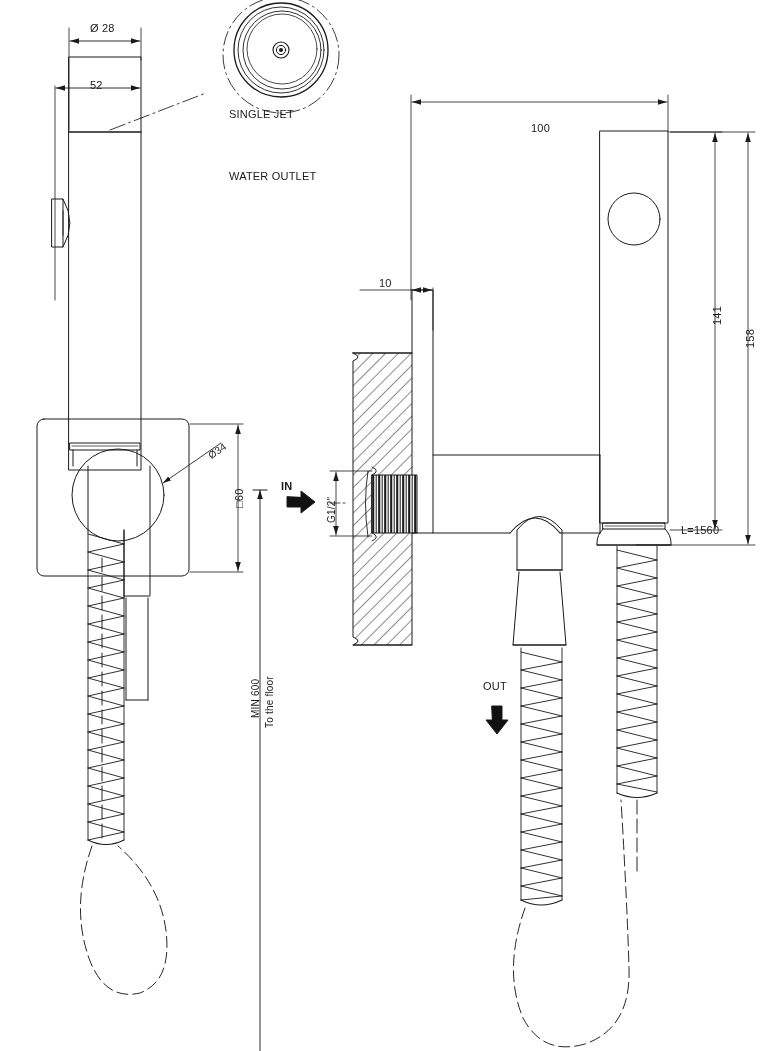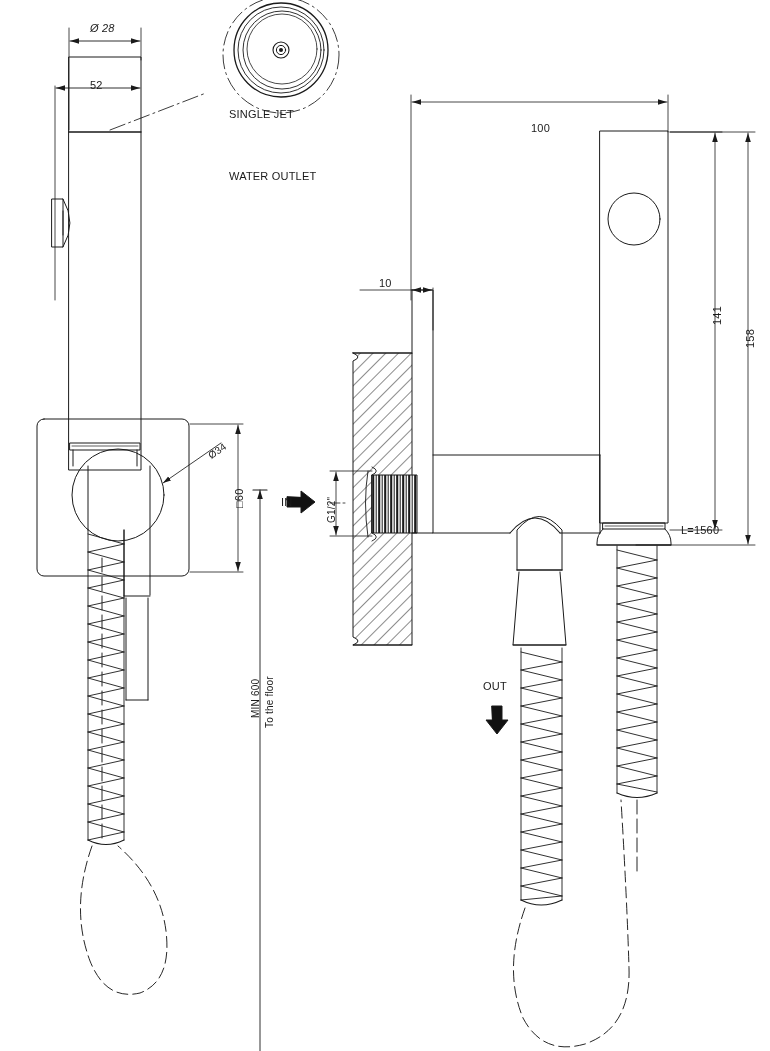--- a/index.html
+++ b/index.html
@@ -257,21 +257,21 @@
       <use href="#arrowDownGlyph"></use>
     </g>
 
     <g stroke-width="0.9">
       <line x1="260" y1="490" x2="260" y2="1051" marker-start="url(#arrB)"></line>
       <line x1="253" y1="490" x2="267" y2="490" stroke-width="1.2"></line>
     </g>
   </g>
 </svg>
 
-<div class="lbl" style="left:90px;top:22px;font-style:italic;">Ø 28</div>
+<div class="lbl" style="left:90px;top:22px;">Ø 28</div>
 
 <div class="lbl" style="left:90px;top:79px;">52</div>
 
 <div class="lbl sm vert" style="left:206px;top:452px;transform:rotate(-35deg);">Ø34</div>
 
 <div class="lbl vert" style="left:233px;top:508px;transform:rotate(-90deg);">□60</div>
 
 <div class="lbl" style="left:229px;top:108px;">SINGLE JET</div>
 <div class="lbl" style="left:229px;top:122px;margin-top:48px;">WATER OUTLET</div>
 
@@ -280,18 +280,18 @@
 <div class="lbl" style="left:379px;top:277px;">10</div>
 
 <div class="lbl sm vert" style="left:326px;top:523px;transform:rotate(-90deg);">G1/2"</div>
 
 <div class="lbl vert" style="left:711px;top:325px;transform:rotate(-90deg);">141</div>
 
 <div class="lbl vert" style="left:744px;top:348px;transform:rotate(-90deg);">158</div>
 
 <div class="lbl" style="left:681px;top:524px;">L=1560</div>
 
-<div class="lbl" style="left:281px;top:496px;">IN</div>
+<div class="lbl" style="left:281px;top:480px;font-weight:bold;">IN</div>
 
 <div class="lbl" style="left:483px;top:680px;">OUT</div>
 
 <div class="lbl sm vert" style="left:250px;top:718px;transform:rotate(-90deg);">MIN 600</div>
 <div class="lbl sm vert" style="left:264px;top:728px;transform:rotate(-90deg);">To the floor</div>
 
 </body></html>

